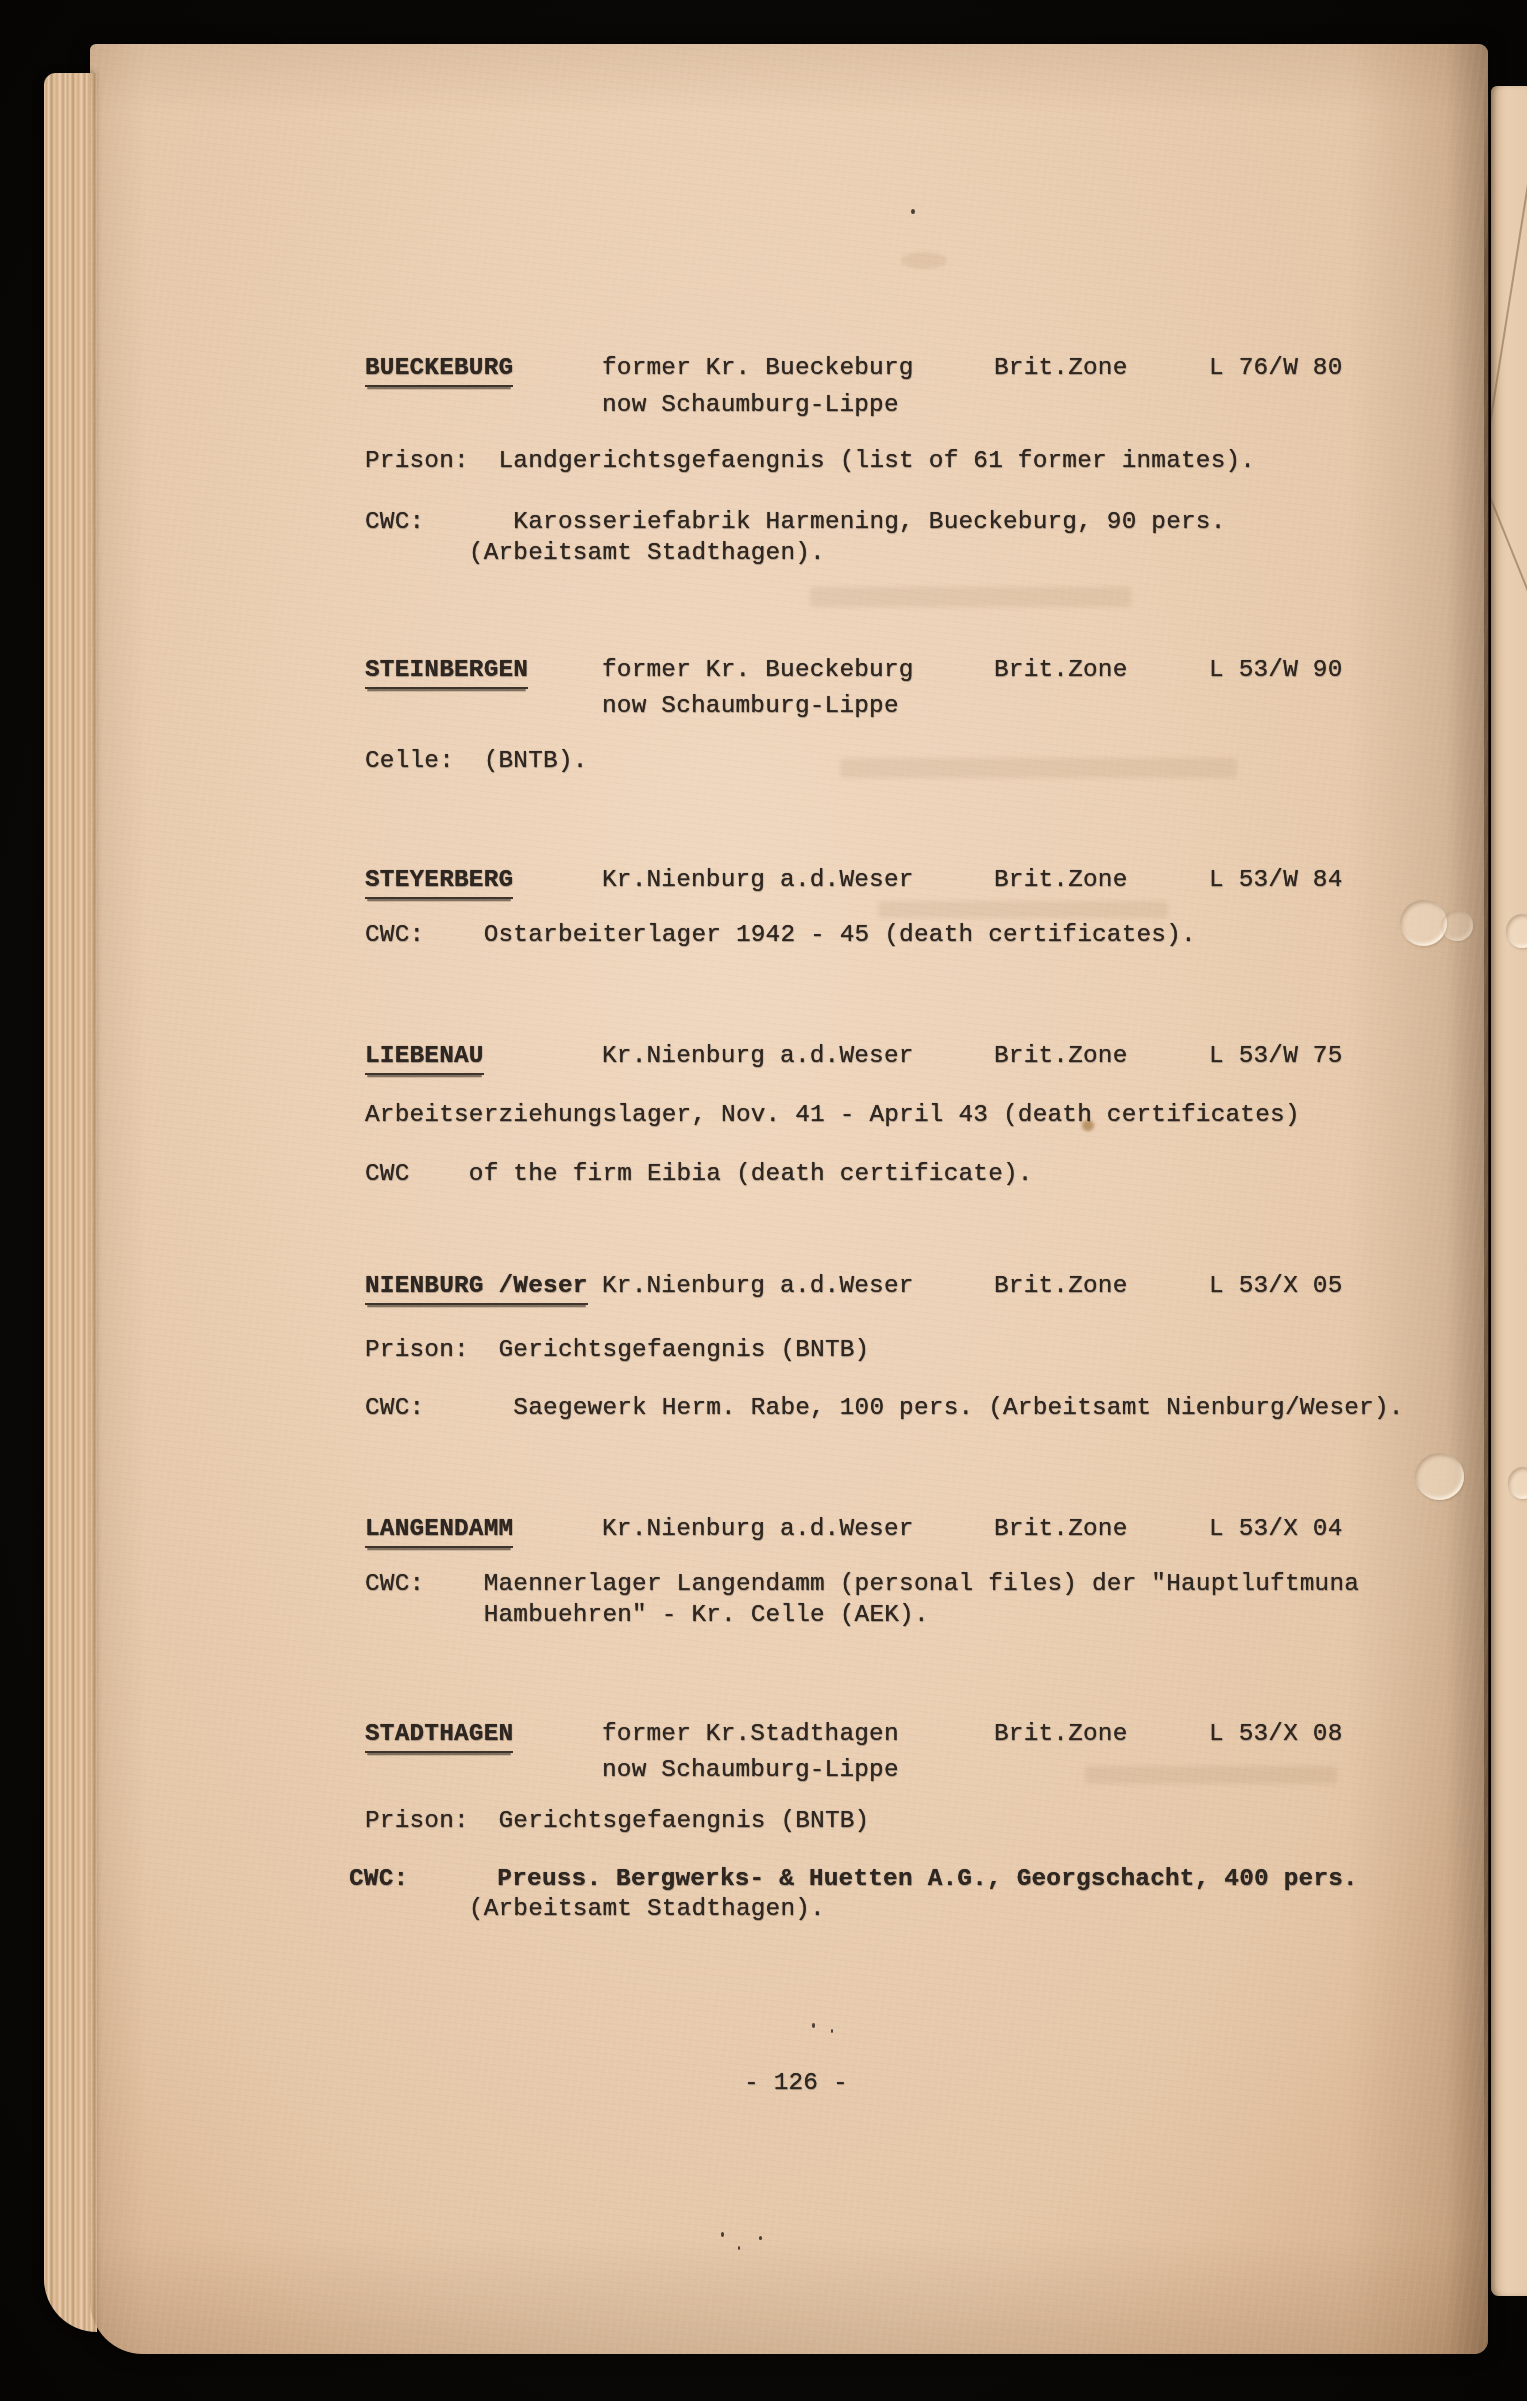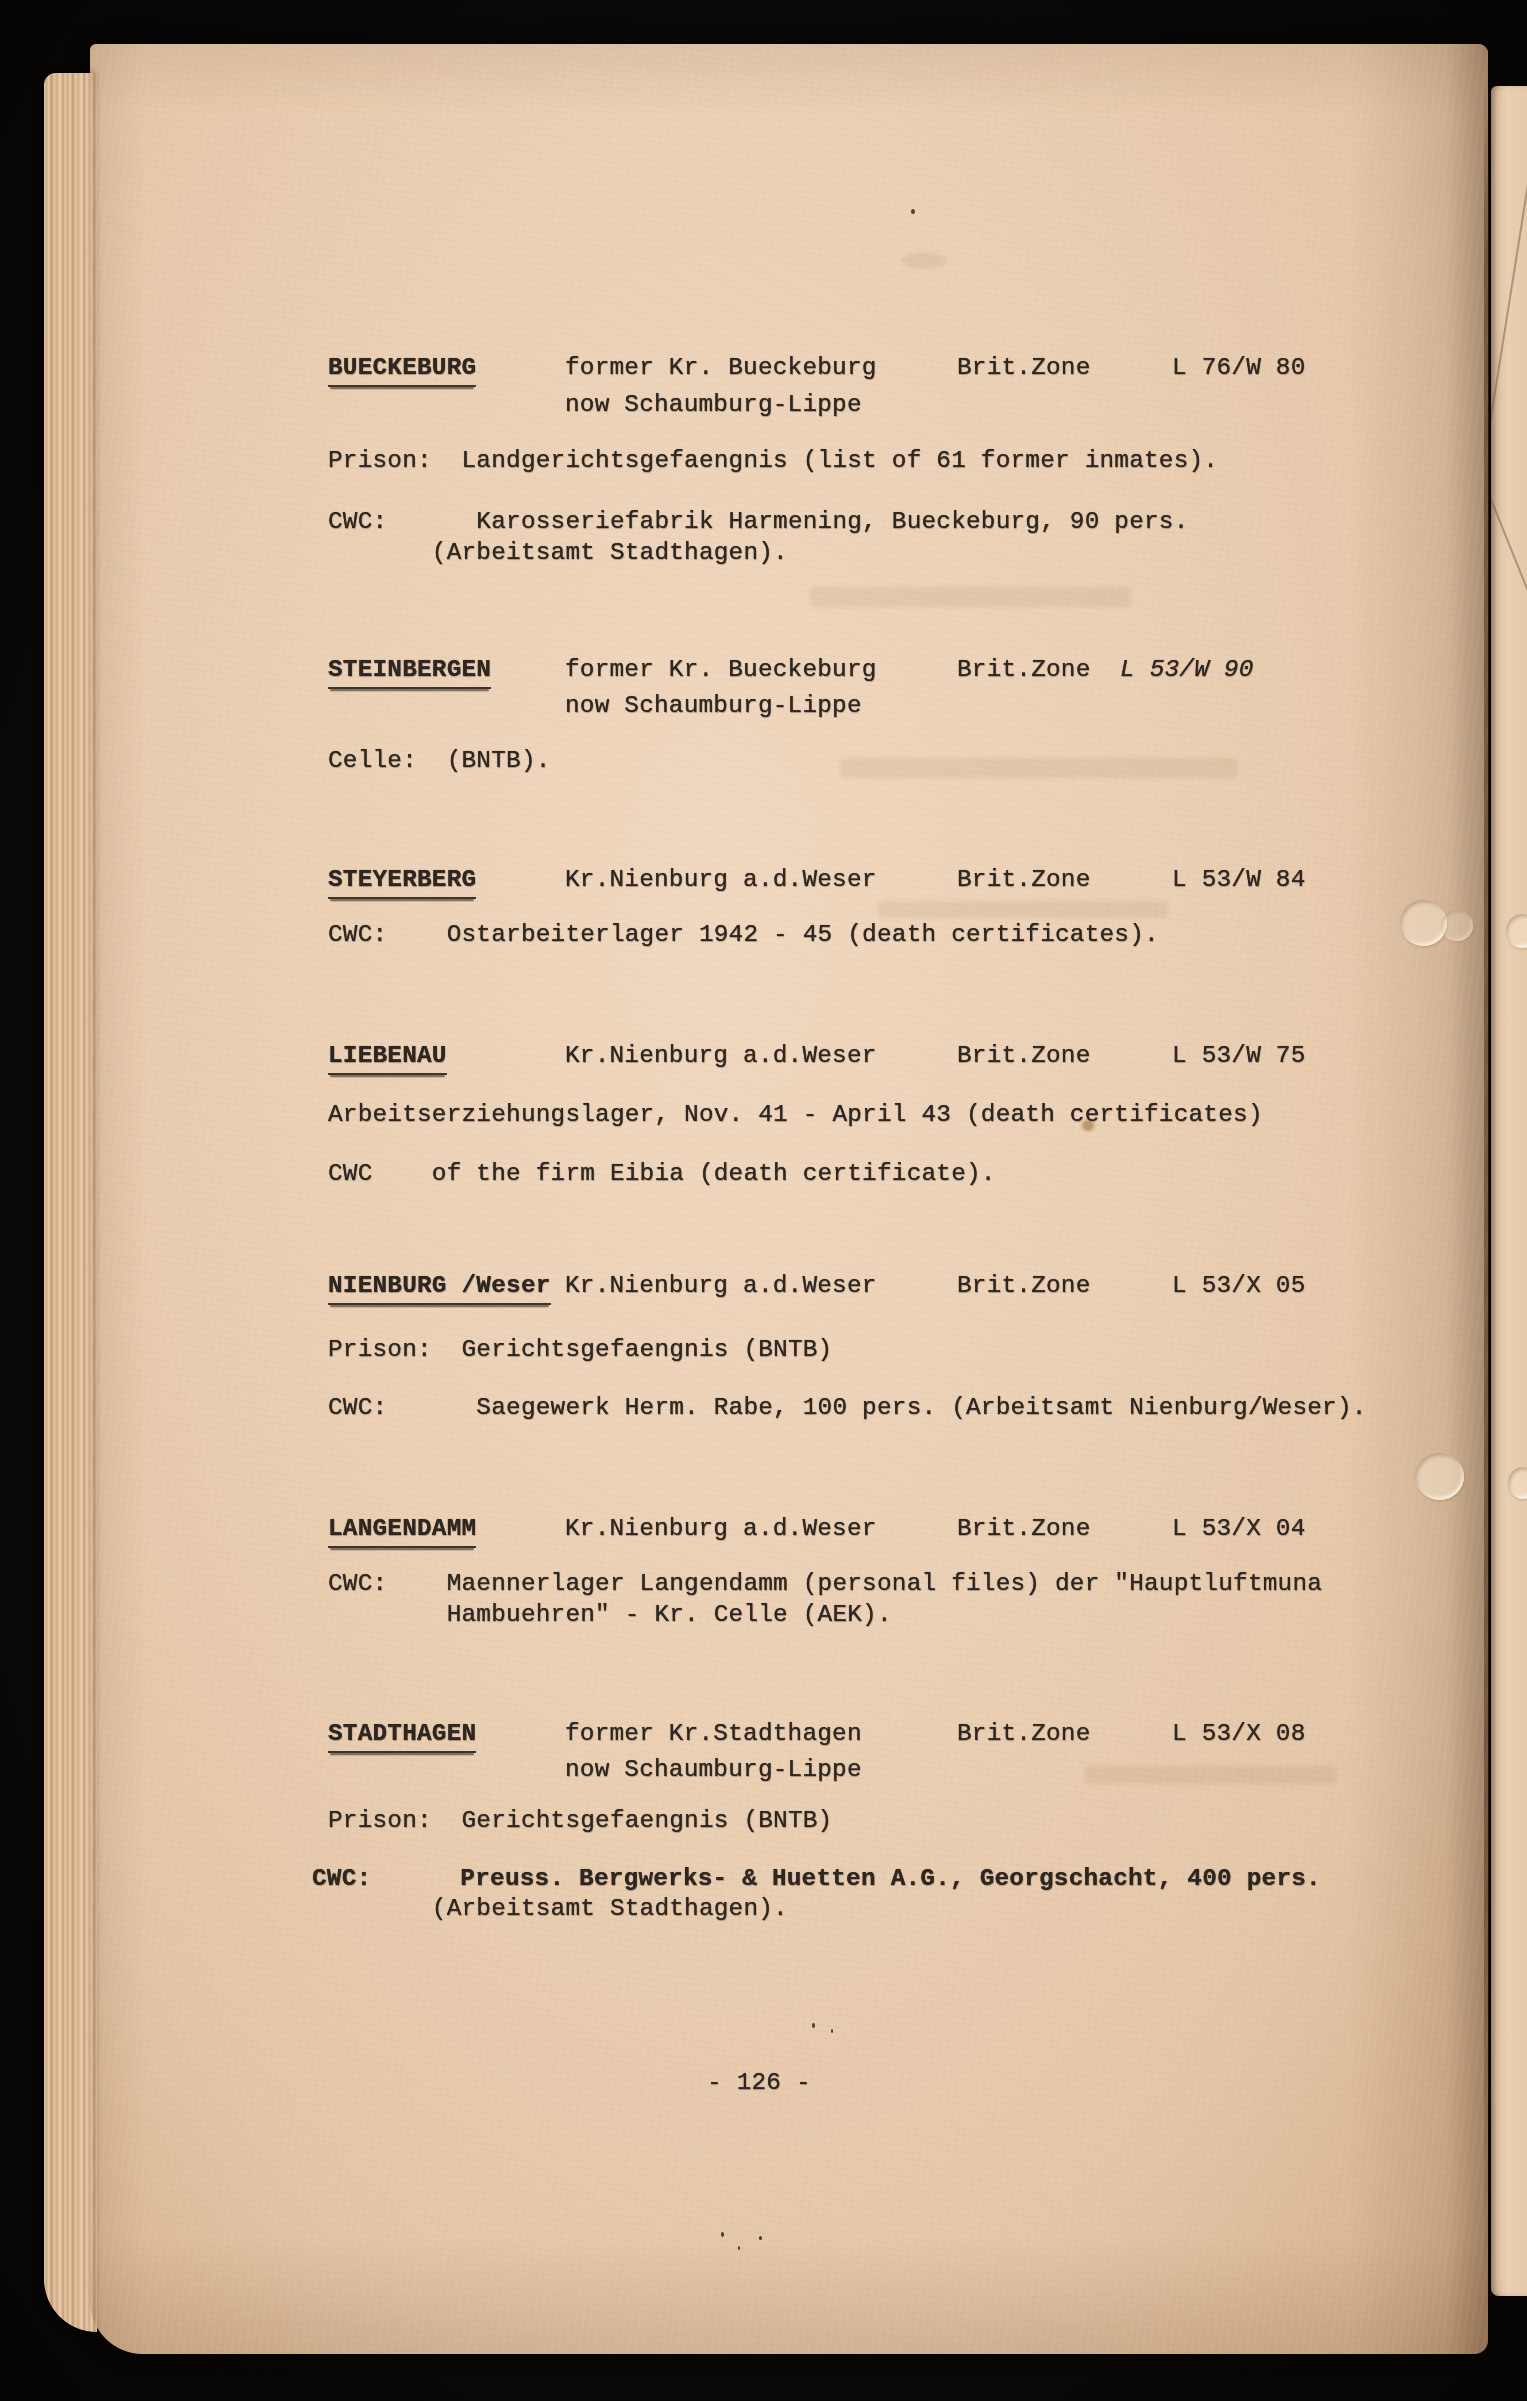--- a/index.html
+++ b/index.html
@@ -53,20 +53,21 @@
     position:absolute;left:1484px;top:76px;width:5.3px;height:2224px;
     background:linear-gradient(to bottom, rgba(70,45,25,0) 0%, rgba(70,45,25,0.55) 8%, rgba(70,45,25,0.5) 82%, rgba(70,45,25,0) 100%);
     border-radius:2.3px;
   }
   .crease{position:absolute;background:rgba(120,90,60,0.5);width:1.5px;border-radius:0.8px;}
   .t{
     position:absolute;white-space:pre;
     font-size:24.4px;line-height:31px;letter-spacing:0.2px;
     color:#2e2620;
     text-shadow:0 0 0.8px rgba(46,38,32,0.85), 0.5px 0.7px 0.7px rgba(46,38,32,0.30);
+    margin-left:37px;
   }
   .name{
     font-weight:bold;
     padding-bottom:2.3px;
     border-bottom:2.3px solid rgba(42,34,28,0.9);
     box-shadow:0 4.6px 0 -2.3px rgba(42,34,28,0.55);
   }
   .punch{
     position:absolute;border-radius:50%;
     background:rgba(244,226,203,0.55);
@@ -114,21 +115,21 @@
 <span class="t" style="left:957px;top:352px;">Brit.Zone</span>
 <span class="t" style="left:1172px;top:352px;">L 76/W 80</span>
 <span class="t" style="left:328px;top:445px;">Prison:  Landgerichtsgefaengnis (list of 61 former inmates).</span>
 <span class="t" style="left:328px;top:506px;">CWC:      Karosseriefabrik Harmening, Bueckeburg, 90 pers.</span>
 <span class="t" style="left:328px;top:537px;">       (Arbeitsamt Stadthagen).</span>
 
 <span class="t name" style="left:328px;top:654px;">STEINBERGEN</span>
 <span class="t" style="left:565px;top:654px;">former Kr. Bueckeburg</span>
 <span class="t" style="left:565px;top:690px;">now Schaumburg-Lippe</span>
 <span class="t" style="left:957px;top:654px;">Brit.Zone</span>
-<span class="t" style="left:1120px;top:654px;font-style:italic;">L 53/W 90</span>
+<span class="t" style="left:1172px;top:654px;">L 53/W 90</span>
 <span class="t" style="left:328px;top:745px;">Celle:  (BNTB).</span>
 
 <span class="t name" style="left:328px;top:864px;">STEYERBERG</span>
 <span class="t" style="left:565px;top:864px;">Kr.Nienburg a.d.Weser</span>
 <span class="t" style="left:957px;top:864px;">Brit.Zone</span>
 <span class="t" style="left:1172px;top:864px;">L 53/W 84</span>
 <span class="t" style="left:328px;top:919px;">CWC:    Ostarbeiterlager 1942 - 45 (death certificates).</span>
 
 <span class="t name" style="left:328px;top:1040px;">LIEBENAU</span>
 <span class="t" style="left:565px;top:1040px;">Kr.Nienburg a.d.Weser</span>

